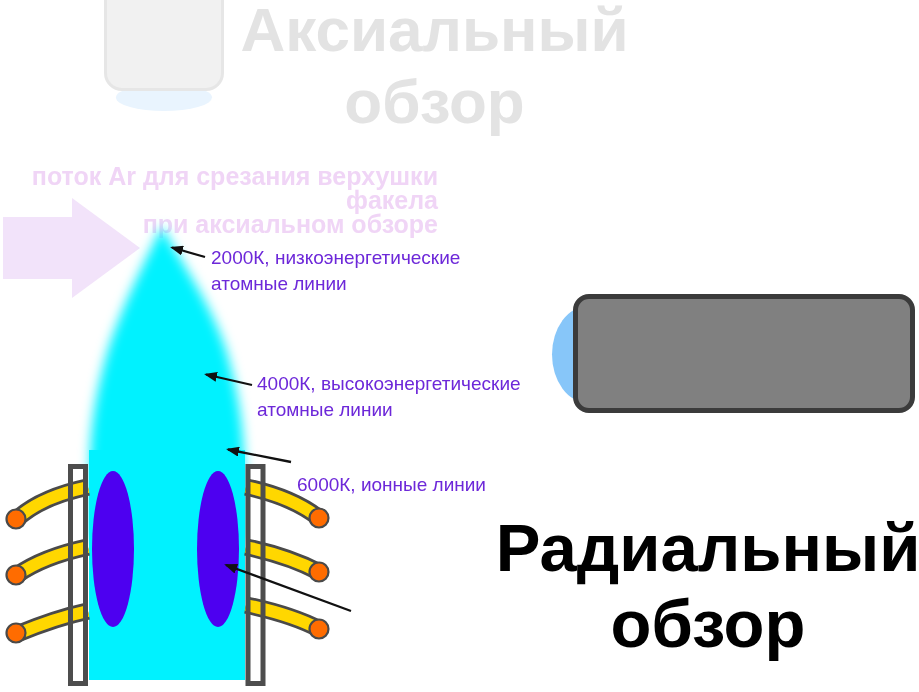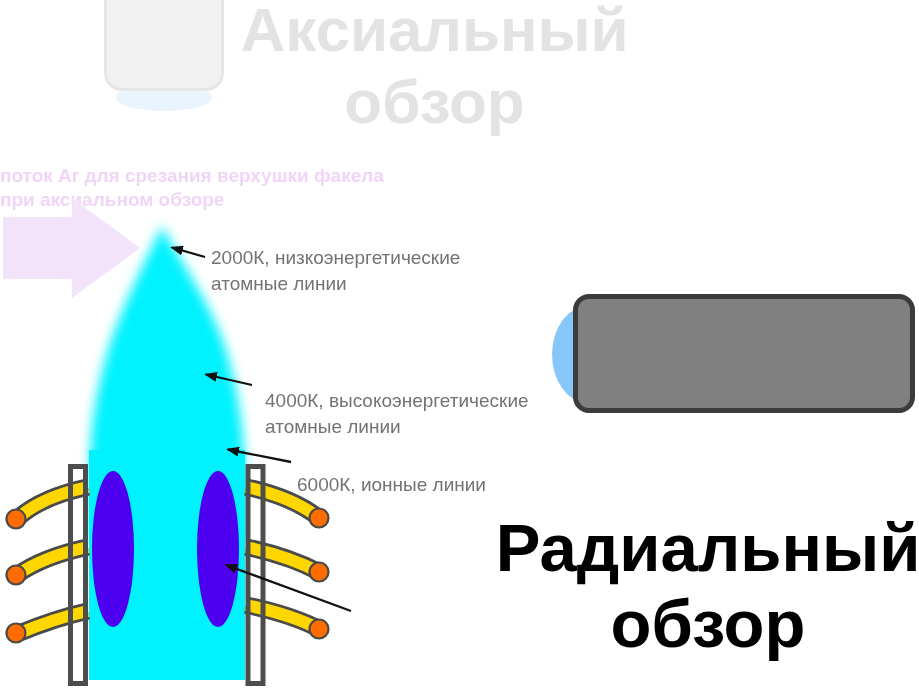--- a/index.html
+++ b/index.html
@@ -11,28 +11,28 @@
   
   .ghost-window{left:116px;top:84px;width:96px;height:27px;background:#E9F4FE;border-radius:50%;z-index:1;}
   .ghost-body{left:104px;top:-22px;width:120px;height:113px;box-sizing:border-box;
     background:#F1F1F1;border:3px solid #E6E6E6;border-radius:18px;z-index:2;}
   
   .axial-title{left:172px;top:-6px;width:525px;font-size:62px;font-weight:bold;line-height:72px;
     color:#E3E3E3;text-align:center;z-index:3;}
   .radial-title{left:493px;top:510px;width:430px;font-size:67px;font-weight:bold;line-height:76px;
     color:#000000;text-align:center;z-index:6;}
   
-  .flow-note{left:0;top:164px;width:438px;font-size:19px;font-weight:bold;line-height:24px;
-    color:#F0D5F6;text-align:left;white-space:pre-line;z-index:4;}
+  .flow-note{left:0;top:164px;width:438px;font-size:25px;font-weight:bold;line-height:24px;
+    color:#F0D5F6;text-align:right;white-space:pre-line;z-index:4;}
   
   .diagram{left:0;top:0;width:919px;height:692px;z-index:5;}
   
-  .ann{font-size:19px;line-height:26px;color:#737373;white-space:pre-line;z-index:6;}
+  .ann{font-size:19px;line-height:26px;color:#6d28d9;white-space:pre-line;z-index:6;}
   .ann1{left:211px;top:245px;}
-  .ann2{left:257px;top:388px;margin-left:8px;}
+  .ann2{left:257px;top:371px;}
   .ann3{left:297px;top:452px;margin-top:20px;}
   .ann4{left:358px;top:601px;}
   
   .radial-window{left:552px;top:306px;width:72px;height:97px;background:#87C6F9;border-radius:50%;z-index:1;}
   .radial-body{left:573px;top:294px;width:342px;height:119px;box-sizing:border-box;
     background:#808080;border:5px solid #3B3B3B;border-radius:16px;z-index:2;}
 </style>
 </head>
 <body>
 

